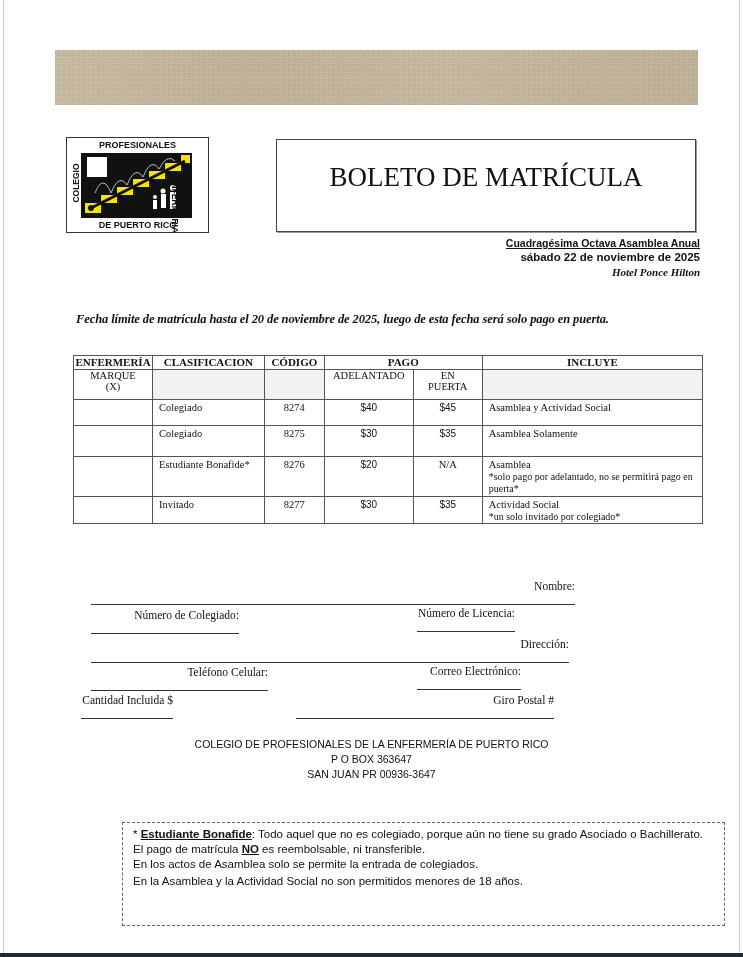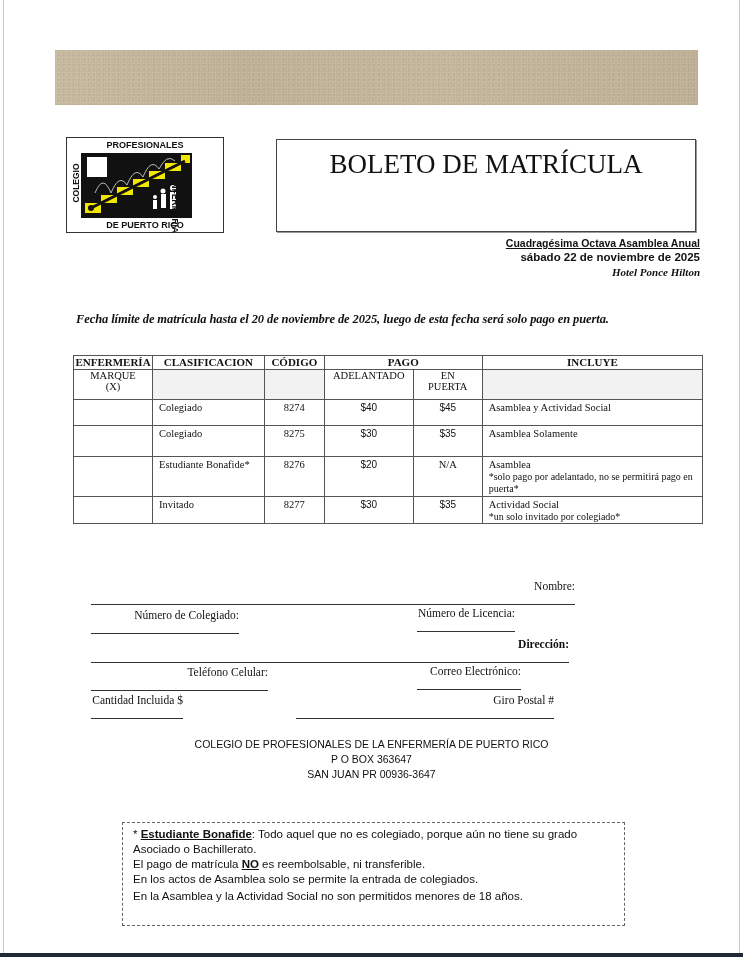--- a/index.html
+++ b/index.html
@@ -7,30 +7,30 @@
   .page-edge-left { position: absolute; left: 3px; top: 0; width: 1px; height: 953px; background: #c8c8c8; }
   .page-edge-right { position: absolute; left: 739px; top: 0; width: 1px; height: 953px; background: #c8c8c8; }
   .bottom-bar { position: absolute; left: 0; top: 953px; width: 743px; height: 4px; background: #1f2a36; }
   .banner { position: absolute; left: 55px; top: 50px; width: 643px; height: 55px;
     background: linear-gradient(90deg, #c6b9a0 0%, #bfb198 30%, #c4b79e 60%, #beb096 100%); }
   .banner::after { content: ""; position: absolute; inset: 0;
     background-image: radial-gradient(rgba(255,255,255,0.18) 1px, transparent 1px), radial-gradient(rgba(0,0,0,0.06) 1px, transparent 1px);
     background-size: 3px 3px, 5px 5px; background-position: 0 0, 1px 2px; }
 
   
-  .logo { position: absolute; left: 66px; top: 137px; width: 141px; height: 94px; border: 1px solid #333; background: #fff; padding-left: 15px; }
+  .logo { position: absolute; left: 66px; top: 137px; width: 141px; height: 94px; border: 1px solid #333; background: #fff; }
   .logo .t-top { position: absolute; left: 0; right: 0; top: 2px; text-align: center; font-family: "Liberation Sans", sans-serif; font-weight: bold; font-size: 9px; }
   .logo .t-bottom { position: absolute; left: 0; right: 0; bottom: 2px; text-align: center; font-family: "Liberation Sans", sans-serif; font-weight: bold; font-size: 9px; }
   .logo .t-left { position: absolute; left: -16px; top: 40px; width: 50px; transform: rotate(-90deg); text-align: center; font-family: "Liberation Sans", sans-serif; font-weight: bold; font-size: 8.5px; }
   .logo .t-right { position: absolute; left: 113px; top: 37px; width: 60px; transform: rotate(90deg); transform-origin: 0 0; text-align: center; font-family: "Liberation Sans", sans-serif; font-weight: bold; font-size: 8.5px; }
   .logo .art { position: absolute; left: 14px; top: 15px; width: 111px; height: 65px; background: #111; }
 
   
   .title-box { position: absolute; left: 276px; top: 139px; width: 418px; height: 91px; border: 1px solid #444; box-shadow: 1px 1px 0 #999; text-align: center; }
-  .title-box .l1 { margin-top: 8px; font-size: 27px; line-height: 32px; }
+  .title-box .l1 { margin-top: 21px; font-size: 27px; line-height: 32px; }
   .title-box .l2 { font-size: 27px; line-height: 32px; }
 
   .event-info { position: absolute; right: 43px; top: 236px; text-align: right; }
   .event-info .e1 { font-family: "Liberation Sans", sans-serif; font-weight: bold; font-size: 10.5px; line-height: 14px; text-decoration: underline; }
   .event-info .e2 { font-family: "Liberation Sans", sans-serif; font-weight: bold; font-size: 11.5px; line-height: 15px; }
   .event-info .e3 { font-family: "Liberation Serif", serif; font-weight: bold; font-style: italic; font-size: 11px; line-height: 14px; }
 
   .deadline { position: absolute; left: 76px; top: 312px; font-weight: bold; font-style: italic; font-size: 12.5px; letter-spacing: -0.1px; }
 
   
@@ -45,21 +45,21 @@
   .reg-table td.inc { padding-left: 6px; }
   .reg-table .money { font-family: "Liberation Sans", sans-serif; font-size: 10px; }
   .note { display: block; font-size: 10px; }
 
   
   .form-field { position: absolute; font-size: 11.5px; display: flex; align-items: flex-end; flex-direction: column; }
   .form-field .line { border-bottom: 1px solid #333; height: 12px; margin-left: 1px; }
 
   .address { position: absolute; left: 0; width: 743px; top: 737px; text-align: center; font-family: "Liberation Sans", sans-serif; font-size: 10.5px; line-height: 15px; }
 
-  .notice-box { position: absolute; left: 122px; top: 822px; width: 503px; height: 104px; border: 1px dashed #666; font-family: "Liberation Sans", sans-serif; font-size: 11.5px; line-height: 15px; padding: 4px 0 0 10px; box-sizing: border-box; }
+  .notice-box { position: absolute; left: 122px; top: 822px; width: 603px; height: 104px; border: 1px dashed #666; font-family: "Liberation Sans", sans-serif; font-size: 11.5px; line-height: 15px; padding: 4px 0 0 10px; box-sizing: border-box; }
   .notice-box .u { text-decoration: underline; font-weight: bold; }
 </style>
 </head>
 <body>
 
 <div class="page-edge-left"></div>
 <div class="page-edge-right"></div>
 
 <div class="banner"></div>
 
@@ -171,33 +171,33 @@
   <span class="line" style="width:484px"></span>
 </div>
 <div class="form-field" style="left:90px; top:609px;">
   <span>Número de Colegiado:</span>
   <span class="line" style="width:148px"></span>
 </div>
 <div class="form-field" style="left:416px; top:607px;text-align:right;">
   <span>Número de Licencia:</span>
   <span class="line" style="width:98px"></span>
 </div>
-<div class="form-field" style="left:90px; top:638px;font-weight:bold;">
+<div class="form-field" style="left:90px; top:638px;">
   <span>Dirección:</span>
   <span class="line" style="width:478px"></span>
 </div>
 <div class="form-field" style="left:90px; top:666px;">
   <span>Teléfono Celular:</span>
   <span class="line" style="width:177px"></span>
 </div>
 <div class="form-field" style="left:416px; top:665px;">
   <span>Correo Electrónico:</span>
   <span class="line" style="width:104px"></span>
 </div>
-<div class="form-field" style="left:90px; top:694px;">
+<div class="form-field" style="left:80px; top:694px;">
   <span>Cantidad Incluida $</span>
   <span class="line" style="width:92px"></span>
 </div>
 <div class="form-field" style="left:295px; top:694px;">
   <span>Giro Postal #</span>
   <span class="line" style="width:258px"></span>
 </div>
 
 <div class="address">
   <div>COLEGIO DE PROFESIONALES DE LA ENFERMERÍA DE PUERTO RICO</div>

